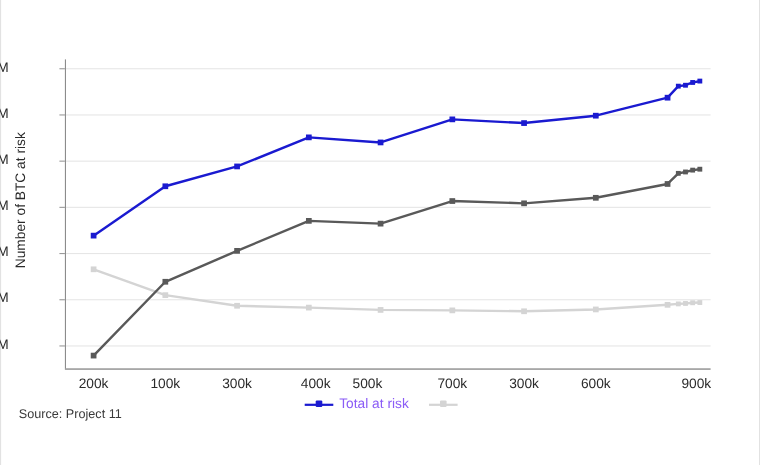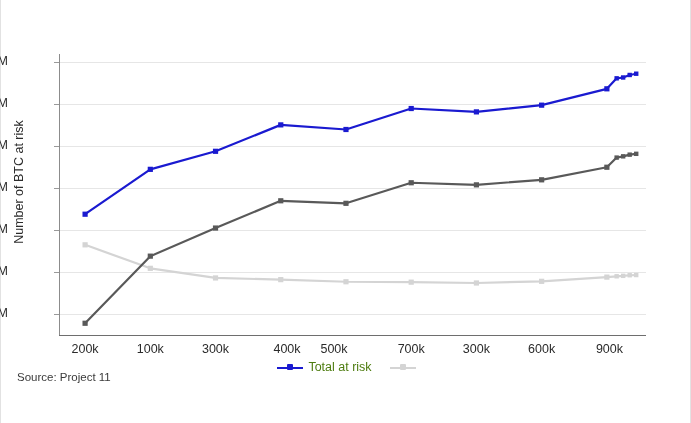--- a/index.html
+++ b/index.html
@@ -114,21 +114,21 @@
     display: flex;
     justify-content: center;
     align-items: center;
     gap: 18px;
   }
   .legend-item {
     display: flex;
     align-items: center;
     gap: 5px;
     font-size: 12.5px;
-    color: #4d7c0f;
+    color: #8b5cf6;
   }
   .legend-swatch {
     display: inline-block;
     width: 26px;
     height: 11px;
     position: relative;
   }
   .legend-swatch i {
     position: absolute;
     left: 0;
@@ -192,21 +192,21 @@
     <div id="axis-bottom"></div>
     <div id="xtick-layer">
         <div class="xtick-label" style="left: 26.0889px;">200k</div>
         <div class="xtick-label" style="left: 91.3111px;">100k</div>
         <div class="xtick-label" style="left: 156.533px;">300k</div>
         <div class="xtick-label" style="left: 228px;">400k</div>
         <div class="xtick-label" style="left: 275px;">500k</div>
         <div class="xtick-label" style="left: 352.2px;">700k</div>
         <div class="xtick-label" style="left: 417.422px;">300k</div>
         <div class="xtick-label" style="left: 482.644px;">600k</div>
-        <div class="xtick-label" style="left: 529px; text-align: right;">900k</div>
+        <div class="xtick-label" style="left: 574px;">900k</div>
       </div>
     <svg id="series-svg" viewBox="0 0 587 281" preserveAspectRatio="none">
         <polyline points="26.09,160.21 91.31,115.34 156.53,97.30 221.76,70.88 286.98,75.49 352.20,54.52 417.42,57.88 482.64,51.17 547.87,34.81 557.65,24.33 564.17,23.49 570.69,20.97 577.22,19.71" fill="none" stroke="#1a1ad0" stroke-width="2.2" stroke-linejoin="round" stroke-linecap="round"></polyline>
         <rect x="23.49" y="157.61" width="5.20" height="5.20" fill="#1a1ad0"></rect>
         <rect x="88.71" y="112.74" width="5.20" height="5.20" fill="#1a1ad0"></rect>
         <rect x="153.93" y="94.70" width="5.20" height="5.20" fill="#1a1ad0"></rect>
         <rect x="219.16" y="68.28" width="5.20" height="5.20" fill="#1a1ad0"></rect>
         <rect x="284.38" y="72.89" width="5.20" height="5.20" fill="#1a1ad0"></rect>
         <rect x="349.60" y="51.92" width="5.20" height="5.20" fill="#1a1ad0"></rect>
         <rect x="414.82" y="55.28" width="5.20" height="5.20" fill="#1a1ad0"></rect>

